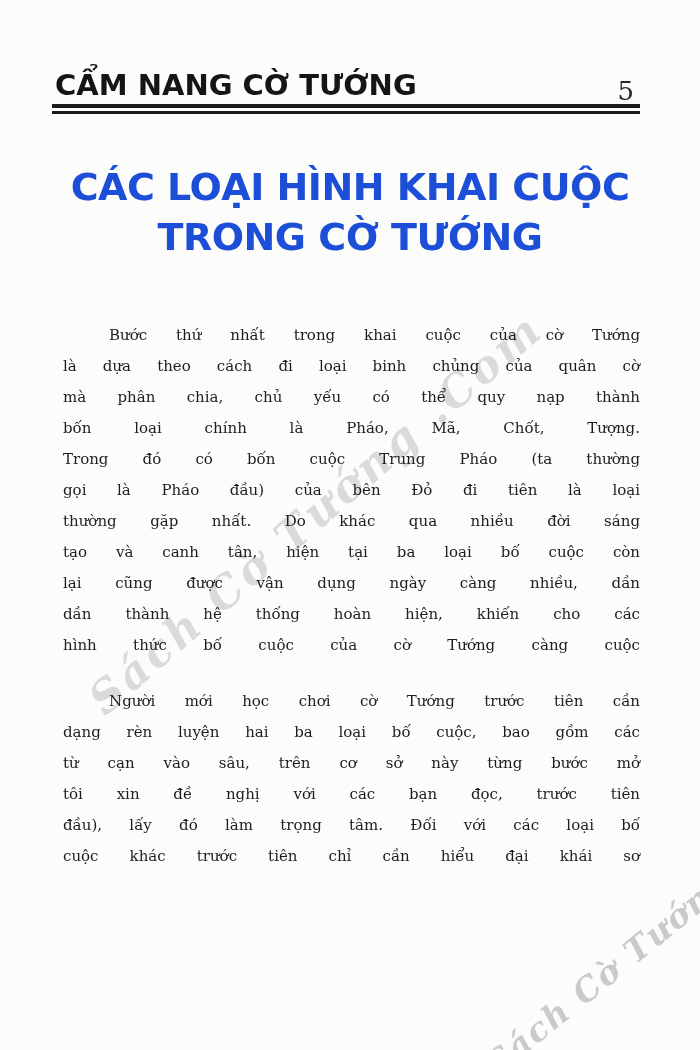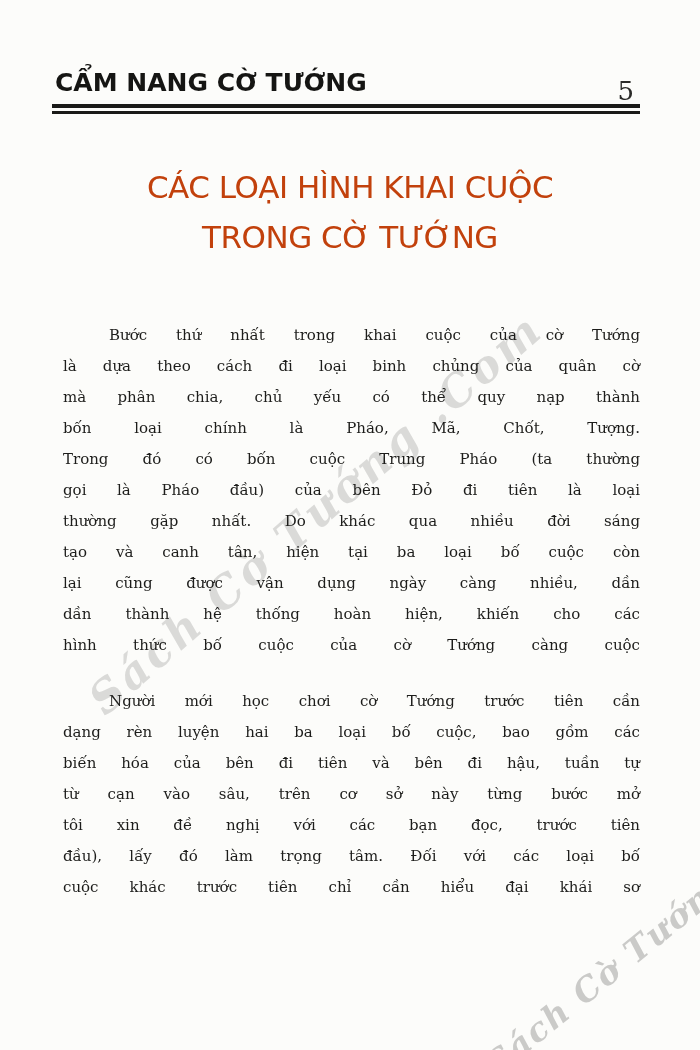--- a/index.html
+++ b/index.html
@@ -15,21 +15,21 @@
     font-family: "DejaVu Serif", serif;
     color: #1d1d1b;
   }
 
   
   .running-head {
     position: absolute;
     left: 55px; top: 68px;
     font-family: "DejaVu Sans", "Liberation Sans", sans-serif;
     font-weight: bold;
-    font-size: 25px;
+    font-size: 29px;
     letter-spacing: 0px;
     color: #151513;
     white-space: nowrap;
   }
   .page-number {
     position: absolute;
     right: 66px; top: 76px;
     font-family: "DejaVu Serif", serif;
     font-size: 26px;
     color: #2a2a28;
@@ -43,25 +43,25 @@
   }
 
   
   .chapter-title {
     position: absolute;
     left: 0; top: 162px;
     width: 700px;
     margin: 0;
     text-align: center;
     font-family: "DejaVu Sans", "Liberation Sans", sans-serif;
-    font-weight: normal;
-    font-size: 31px;
+    font-weight: bold;
+    font-size: 38px;
     letter-spacing: -0.5px;
     line-height: 50px;
-    color: #c2410c;
+    color: #1d4ed8;
   }
 
   
   .body-text {
     position: absolute;
     left: 63px; top: 320px;
     width: 577px;
     font-size: 15px;
     line-height: 31px;
     z-index: 2;
@@ -135,21 +135,20 @@
       <div class="line">thường gặp nhất. Do khác qua nhiều đời sáng</div>
       <div class="line">tạo và canh tân, hiện tại ba loại bố cuộc còn</div>
       <div class="line">lại cũng được vận dụng ngày càng nhiều, dần</div>
       <div class="line">dần thành hệ thống hoàn hiện, khiến cho các</div>
       <div class="line">hình thức bố cuộc của cờ Tướng càng cuộc</div>
     </div>
 
     <div class="para">
       <div class="line first">Người mới học chơi cờ Tướng trước tiên cần</div>
       <div class="line">dạng rèn luyện hai ba loại bố cuộc, bao gồm các</div>
-      <div class="line">biến hóa của bên đi tiên và bên đi hậu, tuần tự</div>
       <div class="line">từ cạn vào sâu, trên cơ sở này từng bước mở</div>
       <div class="line">tôi xin đề nghị với các bạn đọc, trước tiên</div>
       <div class="line">đầu), lấy đó làm trọng tâm. Đối với các loại bố</div>
       <div class="line">cuộc khác trước tiên chỉ cần hiểu đại khái sơ</div>
     </div>
 
   </main>
 </div>
 
 </body></html>

